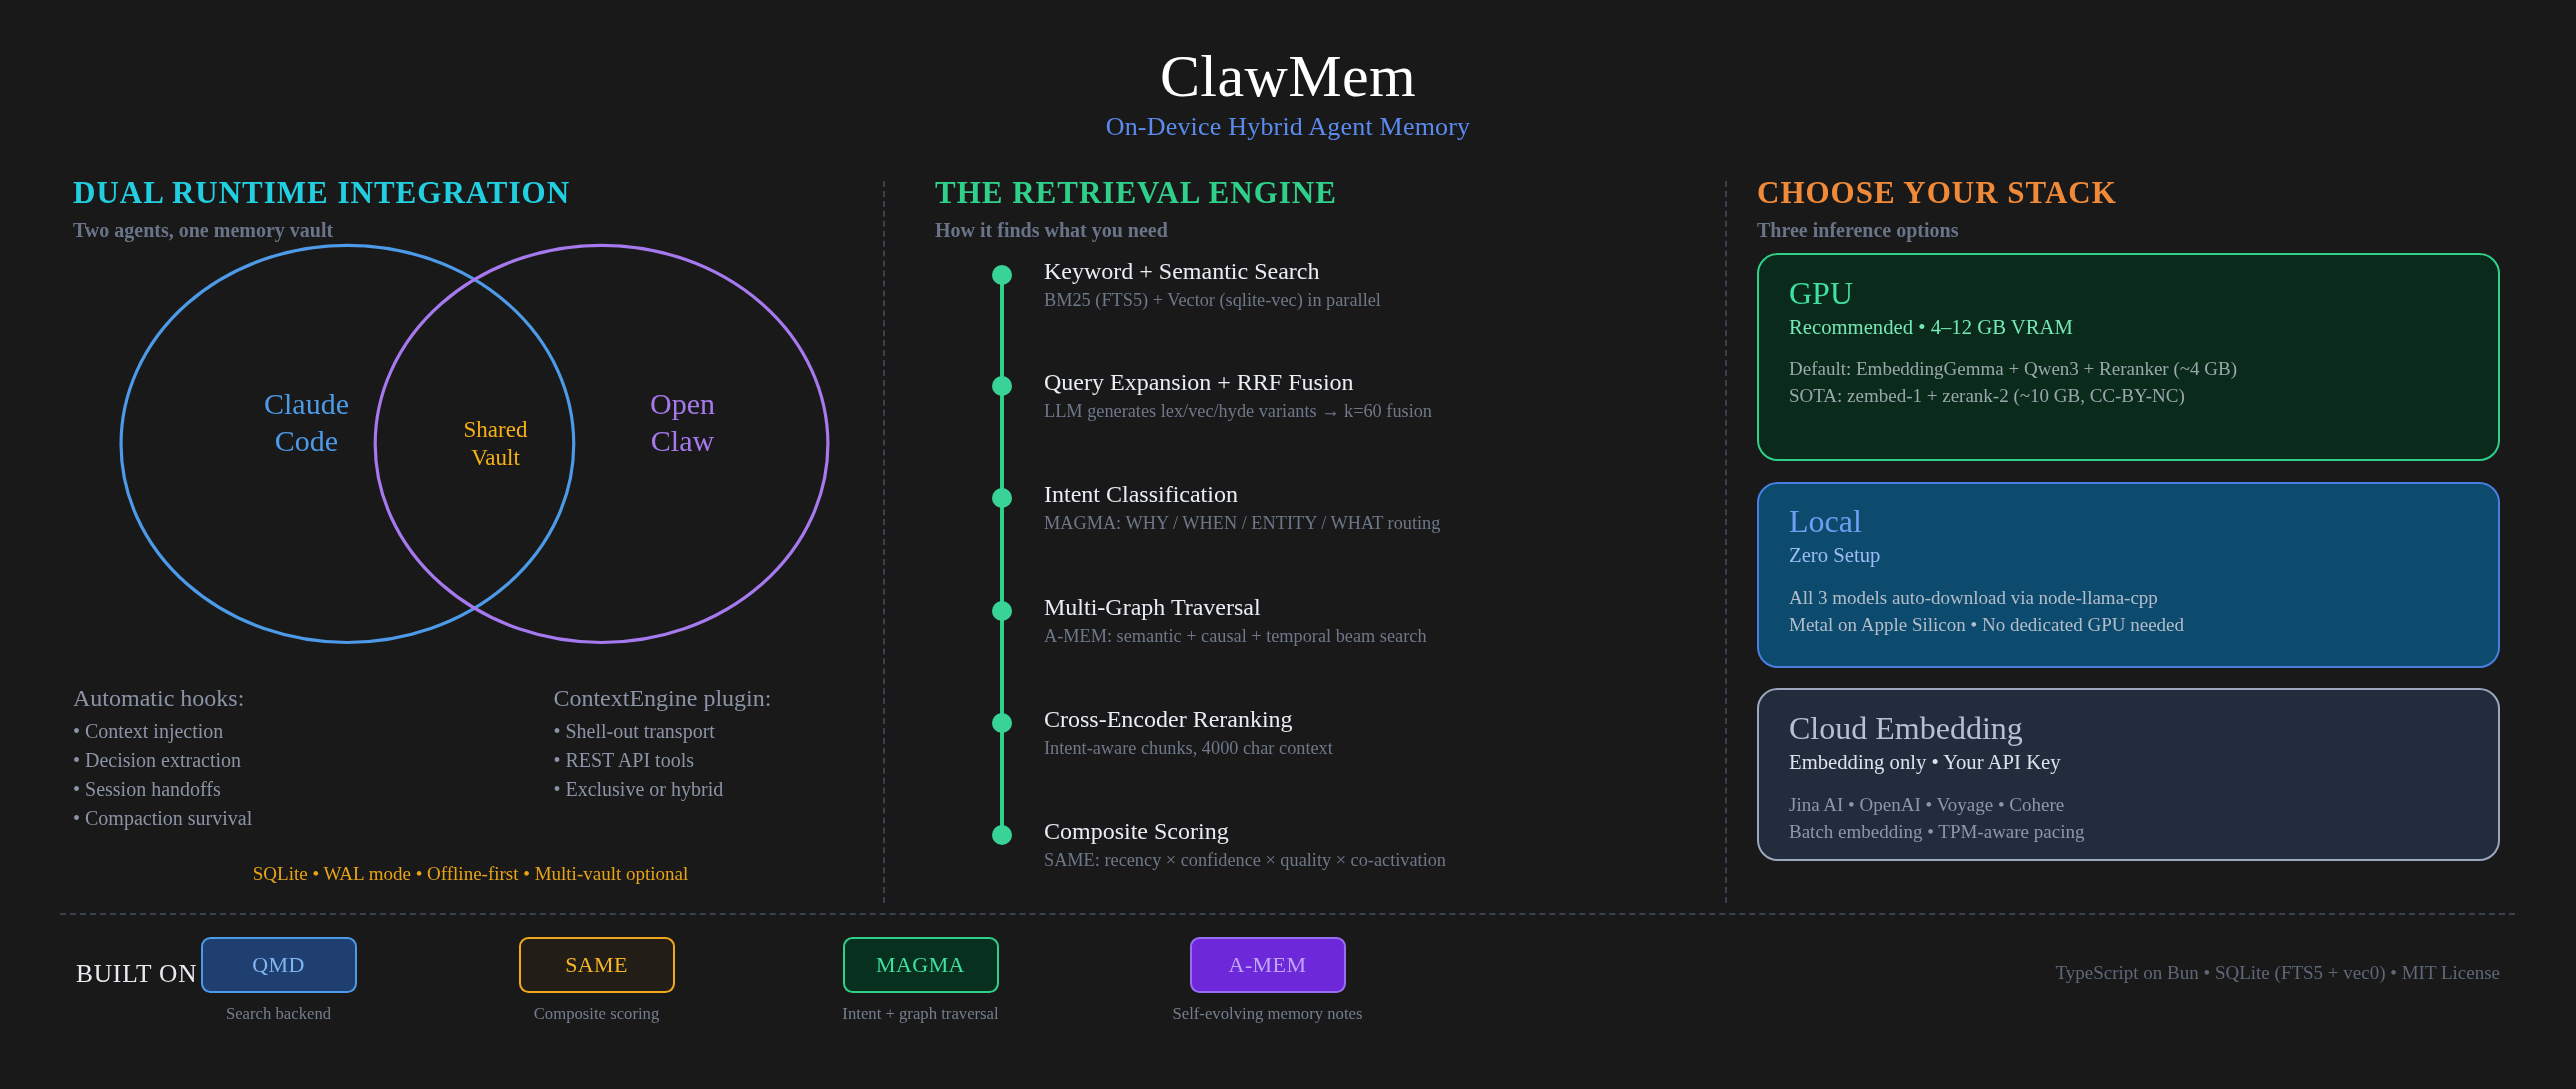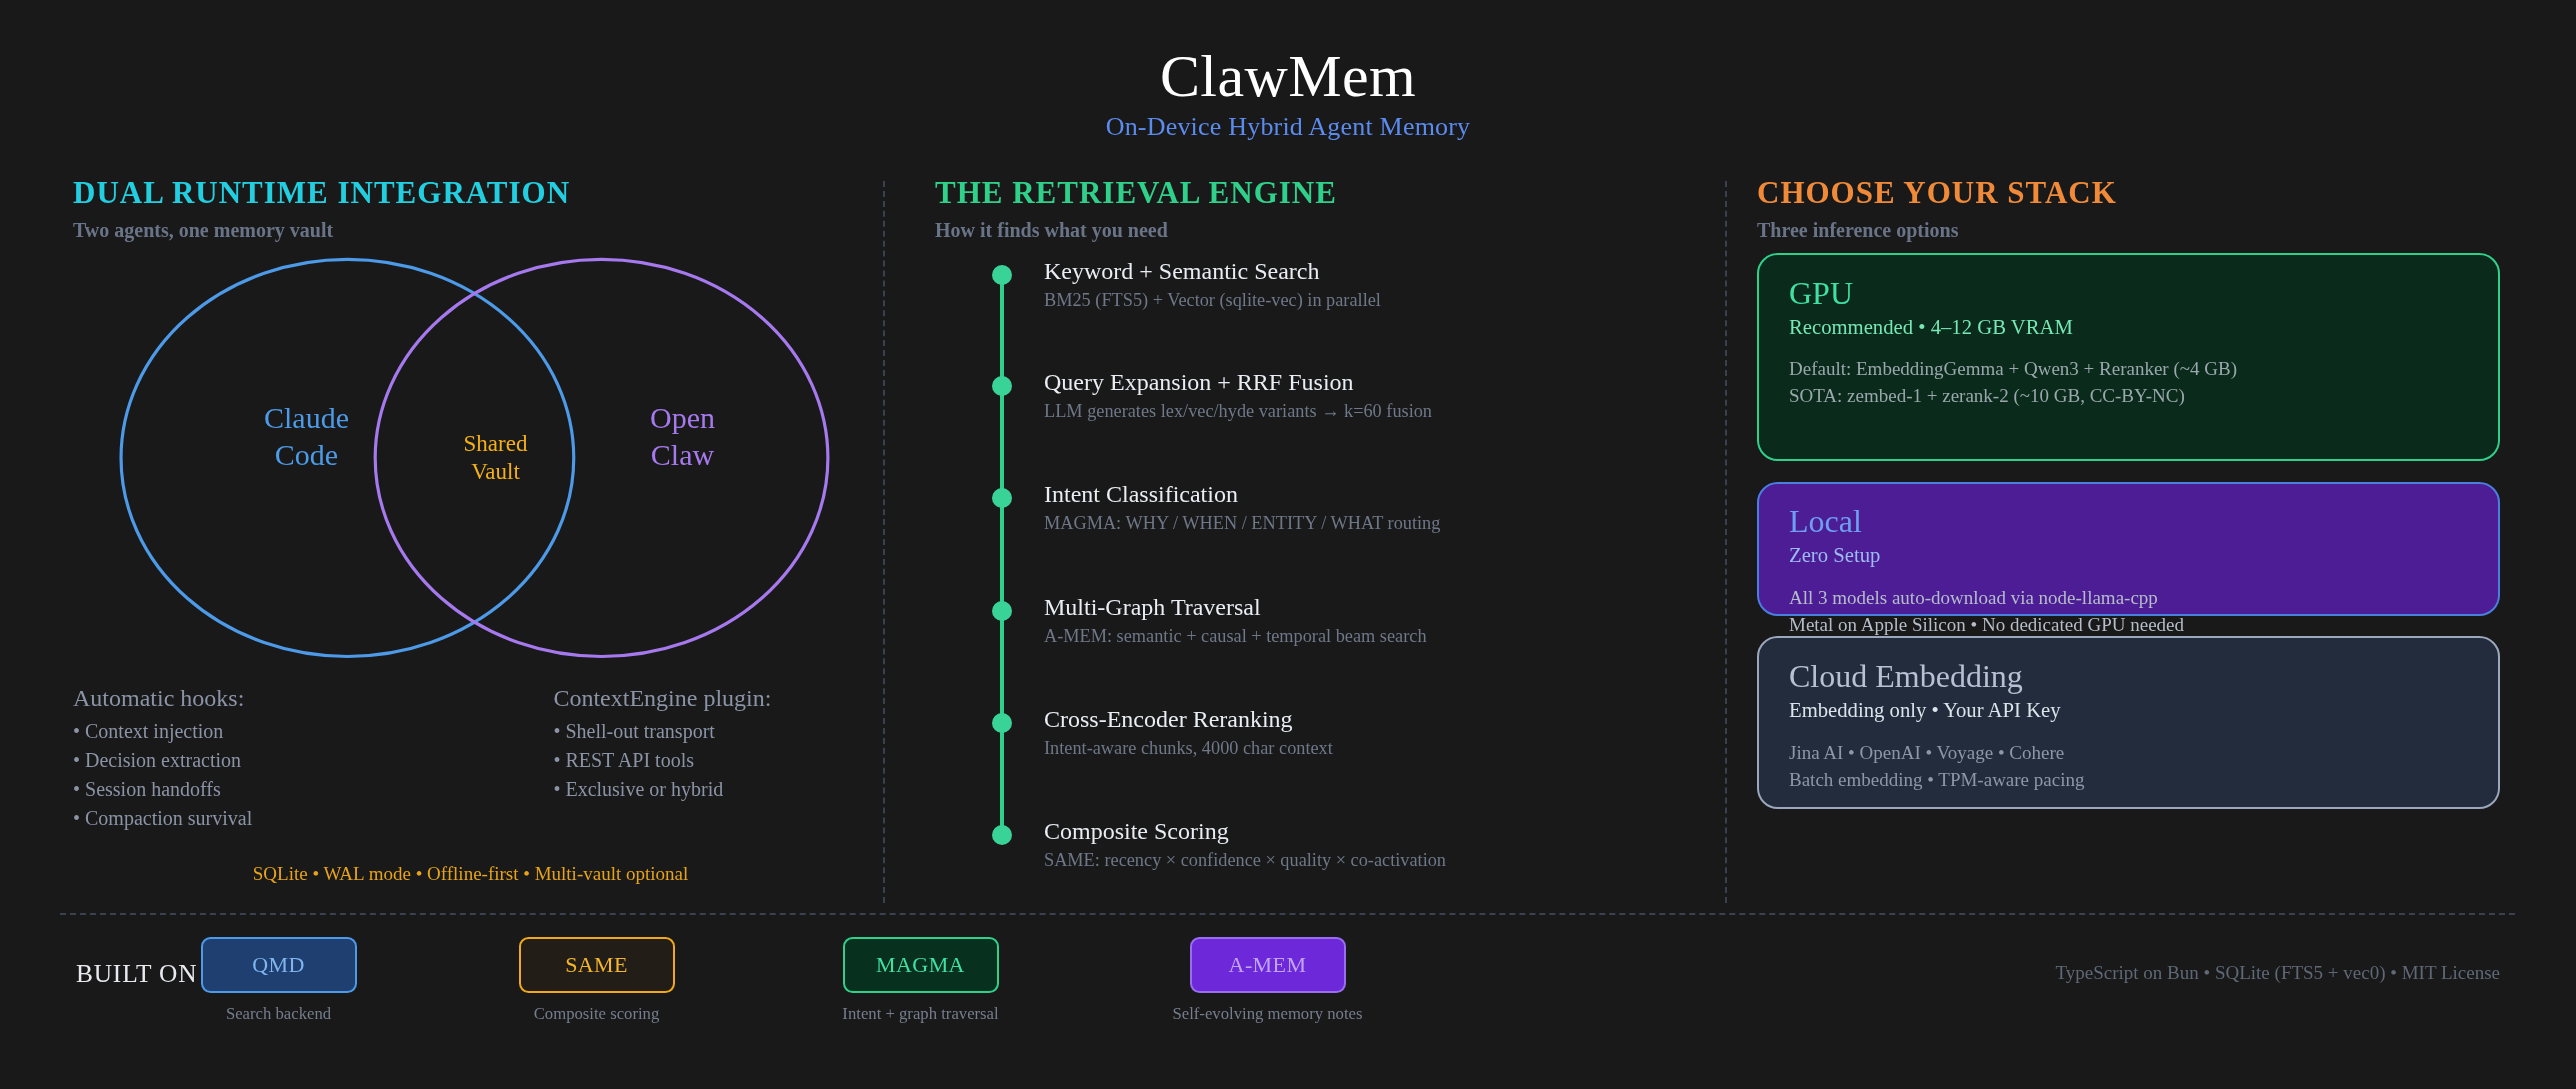--- a/index.html
+++ b/index.html
@@ -28,21 +28,21 @@
   .col-head.orange { color: #f08a38; }
   .col-sub { font-size: 20px; color: #6a7488; margin-top: 9.5px; }
 
   
   .vdiv { position: absolute; top: 181px; height: 722px; width: 0;
           border-left: 2.4px dashed #39414f; }
   .vdiv-1 { left: 883px; }
   .vdiv-2 { left: 1725px; }
 
   
-  .venn { position: absolute; left: 73px; top: 253px; width: 795px; height: 413px; }
+  .venn { position: absolute; left: 73px; top: 239px; width: 795px; height: 413px; }
   .venn svg { display: block; }
   .venn-label { position: absolute; text-align: center; line-height: 1.22; }
   .venn-left  { left: 142px; top: 147px; width: 183px; font-size: 30px; color: #4c9ae8; }
   .venn-mid   { left: 347px; top: 177px; width: 151px; font-size: 23px; color: #f5b014; }
   .venn-right { left: 518px; top: 147px; width: 183px; font-size: 30px; color: #a679ef; }
 
   
   .lists { position: absolute; left: 73px; top: 685px; width: 795px;
            display: flex; }
   .list-col { width: 398px; }
@@ -61,21 +61,21 @@
   .tl-dot { position: absolute; left: 0; top: 3.2px; width: 20px; height: 20px;
             border-radius: 50%; background: #3ad397; }
   .tl-text { position: absolute; left: 52px; top: -4.8px; }
   .tl-title { font-size: 24px; color: #e9edf4; line-height: 1.18; }
   .tl-sub { font-size: 18.3px; color: #6e7889; margin-top: 4px; }
 
   
   .cards { position: absolute; left: 1757px; top: 253px; width: 743px; }
   .card { border-radius: 20.7px; padding: 20.7px 27px 24px 30px; margin-bottom: 20.7px; }
   .card-gpu   { background: #0a2a1b; border: 2.4px solid #2fd08a; height: 208px; }
-  .card-local { background: #4c1d95; border: 2.4px solid #4a7fe0; height: 134px; }
+  .card-local { background: #0c4a6e; border: 2.4px solid #4a7fe0; height: 186px; }
   .card-cloud { background: #222c3c; border: 2.4px solid #9aa7bd; height: 173px; }
   .card-title { font-size: 32px; line-height: 1.1; }
   .card-gpu   .card-title { color: #3fe0a0; }
   .card-local .card-title { color: #6f9ff2; }
   .card-cloud .card-title { color: #b6c1d3; }
   .card-tag { font-size: 20.7px; margin-top: 4.8px; }
   .card-gpu   .card-tag { color: #76e8b4; }
   .card-local .card-tag { color: #9dbcf5; }
   .card-cloud .card-tag { color: #dde3ec; }
   .card-lines { margin-top: 17.5px; }

